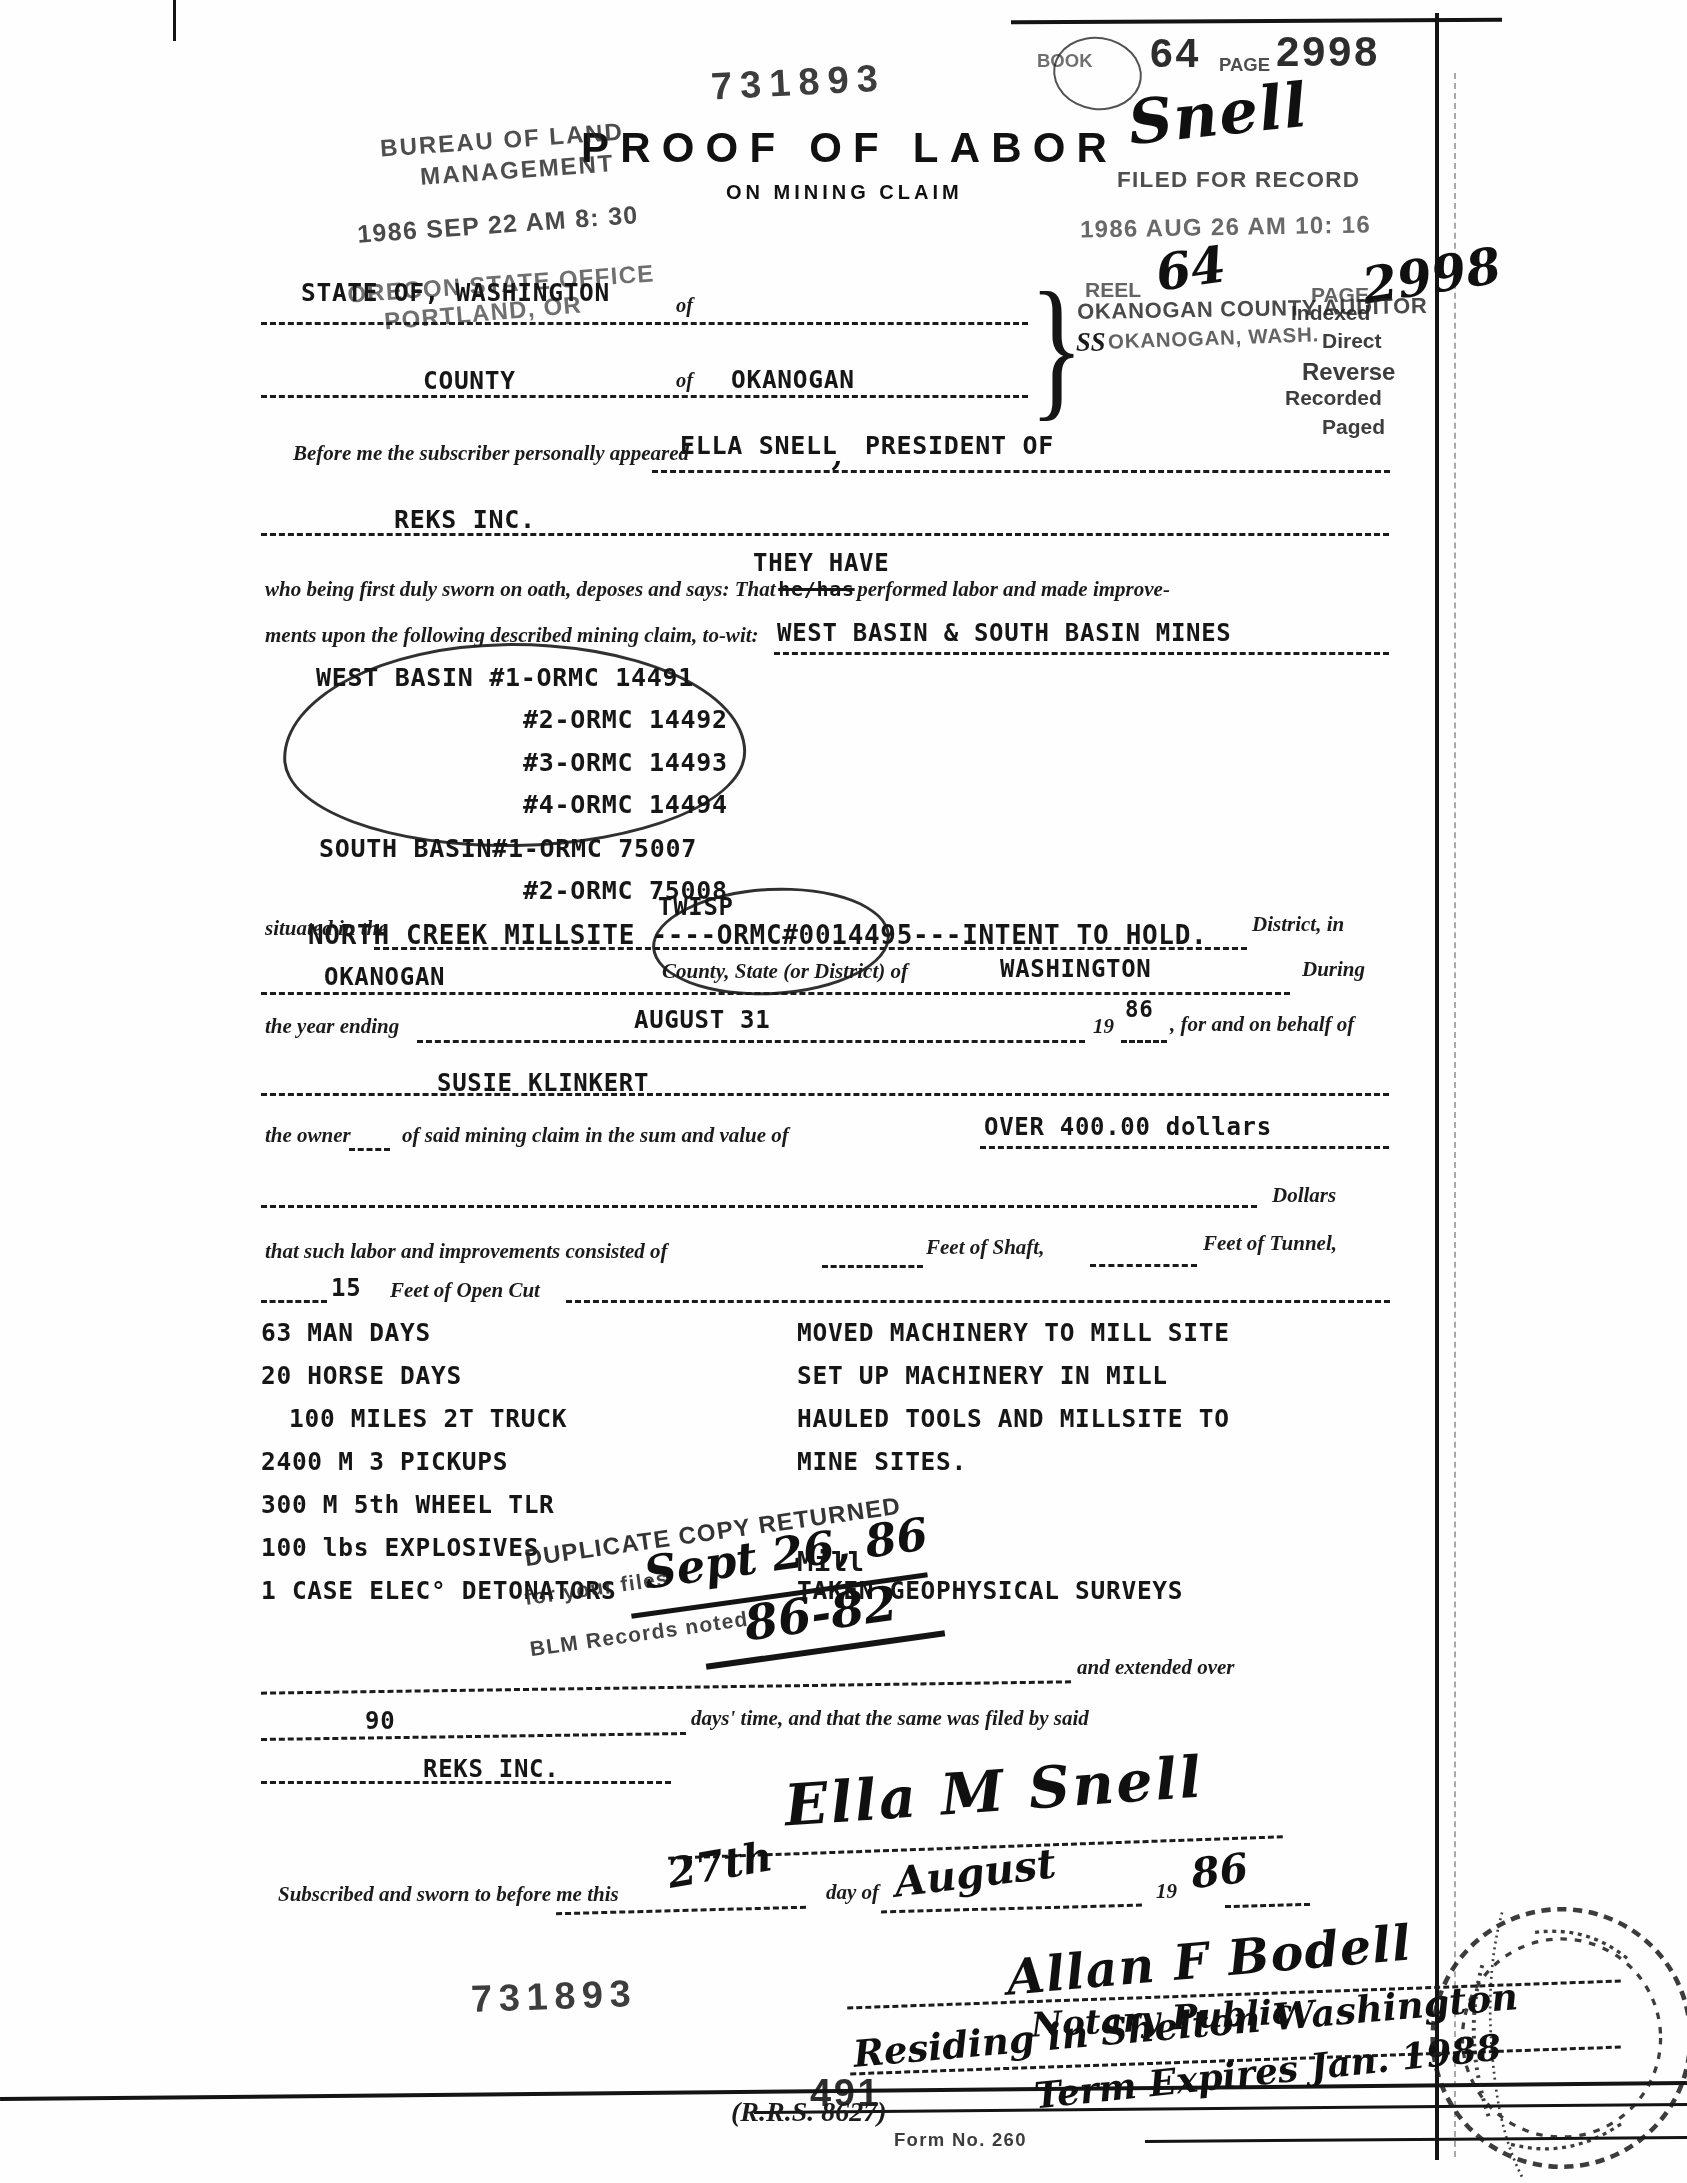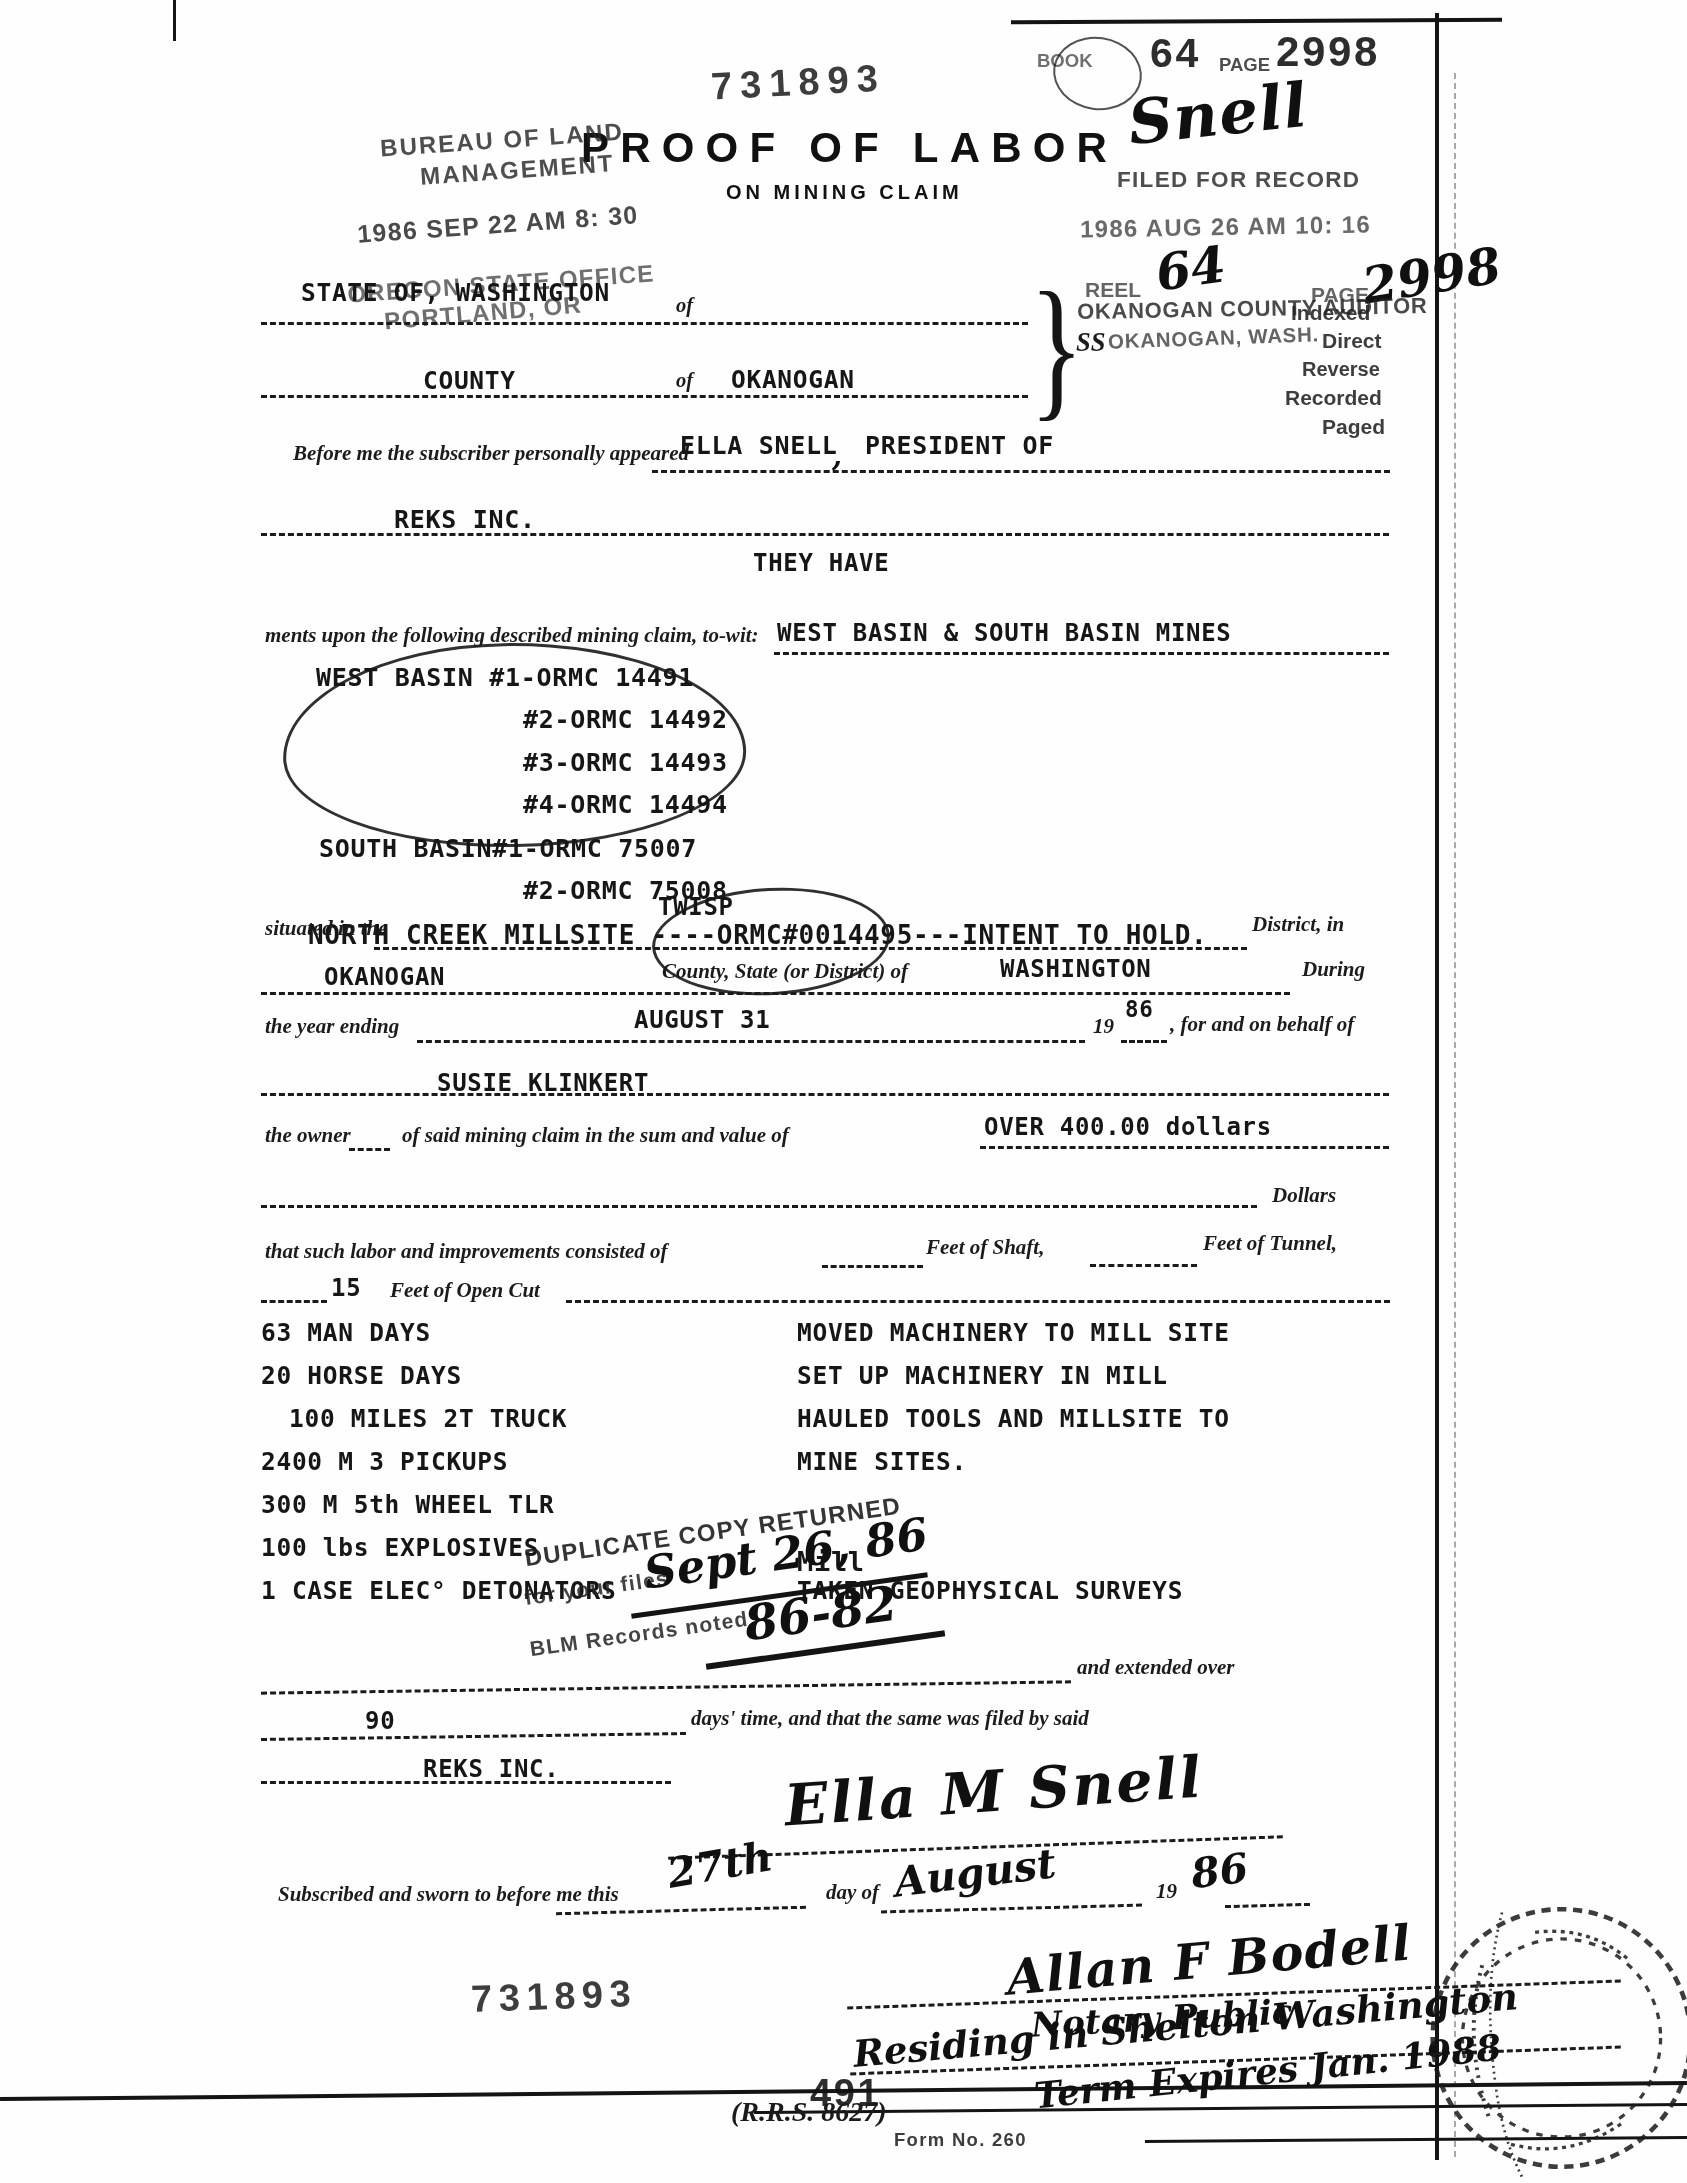--- a/index.html
+++ b/index.html
@@ -48,21 +48,21 @@
   <div class="a stamp" style="left:1117px;top:167px;font-size:22.5px;letter-spacing:1.3px;opacity:.8;">FILED FOR RECORD</div>
   <div class="a stamp" style="left:1080px;top:213px;font-size:24px;letter-spacing:1.3px;transform:rotate(-1deg);opacity:.68;">1986 AUG 26  AM 10: 16</div>
   <div class="a stamp" style="left:1085px;top:278px;font-size:21px;opacity:.7;">REEL</div>
   <div class="a hand" style="left:1156px;top:239px;font-size:50px;transform:rotate(-8deg);">64</div>
   <div class="a stamp" style="left:1311px;top:283px;font-size:21px;opacity:.7;">PAGE</div>
   <div class="a hand" style="left:1362px;top:246px;font-size:50px;transform:rotate(-9deg);">2998</div>
   <div class="a stamp" style="left:1077px;top:296px;font-size:22px;letter-spacing:0.7px;transform:rotate(-1deg);opacity:.82;">OKANOGAN COUNTY AUDITOR</div>
   <div class="a stamp" style="left:1108px;top:326px;font-size:20.5px;letter-spacing:0.7px;transform:rotate(-2deg);opacity:.7;">OKANOGAN, WASH.</div>
   <div class="a stamp" style="left:1291px;top:301px;font-size:21px;">Indexed</div>
   <div class="a stamp" style="left:1322px;top:329px;font-size:21px;">Direct</div>
-  <div class="a stamp" style="left:1302px;top:358px;font-size:20px;">Reverse</div>
+  <div class="a stamp" style="left:1302px;top:358px;font-size:24px;">Reverse</div>
   <div class="a stamp" style="left:1285px;top:386px;font-size:21px;">Recorded</div>
   <div class="a stamp" style="left:1322px;top:415px;font-size:21px;">Paged</div>
 
   <div class="a typed" style="left:301px;top:278px;font-size:24.5px;">STATE OF, WASHINGTON</div>
   <div class="dl" style="left:261px;top:322px;width:767px;"></div>
   <div class="a form" style="left:676px;top:294px;font-size:20.5px;">of</div>
   <div class="a typed" style="left:423px;top:366px;font-size:24.5px;">COUNTY</div>
   <div class="a form" style="left:676px;top:369px;font-size:20.5px;">of</div>
   <div class="a typed" style="left:731px;top:365px;font-size:24.5px;">OKANOGAN</div>
   <div class="dl" style="left:261px;top:395px;width:767px;"></div>
@@ -71,20 +71,25 @@
 
   <div class="a form" style="left:293px;top:441px;font-size:21px;">Before me the subscriber personally appeared</div>
   <div class="a typed" style="left:680px;top:431px;font-size:25px;">ELLA SNELL</div>
   <div class="a hand" style="left:832px;top:439px;font-size:29px;">,</div>
   <div class="a typed" style="left:865px;top:431px;font-size:25px;">PRESIDENT OF</div>
   <div class="dl" style="left:652px;top:470px;width:738px;"></div>
   <div class="a typed" style="left:394px;top:505px;font-size:25px;">REKS INC.</div>
   <div class="dl" style="left:261px;top:533px;width:1128px;"></div>
 
   <div class="a typed" style="left:753px;top:549px;font-size:24px;">THEY HAVE</div>
+  <div class="a" style="left:265px;top:577px;width:1138px;white-space:nowrap;">
+    <span class="form" style="font-size:21px;">who being first duly sworn on oath, deposes and says: That</span>
+    <span class="typed struck" style="font-size:20px;">he/has</span>
+    <span class="form" style="font-size:21px;">performed labor and made improve-</span>
+  </div>
   <div class="a form" style="left:265px;top:623px;font-size:21px;">ments upon the following described mining claim, to-wit:</div>
   <div class="a typed" style="left:777px;top:619px;font-size:24px;">WEST BASIN &amp; SOUTH BASIN MINES</div>
   <div class="dl" style="left:774px;top:652px;width:615px;"></div>
 
   <div class="loop" style="left:283px;top:643px;width:457px;height:198px;border-radius:48% 52% 50% 50% / 55% 55% 45% 45%;transform:rotate(-1deg);"></div>
   <div class="a typed" style="left:316px;top:663px;font-size:25px;">WEST BASIN #1-ORMC  14491</div>
   <div class="a typed" style="left:523px;top:705px;font-size:25px;">#2-ORMC  14492</div>
   <div class="a typed" style="left:523px;top:748px;font-size:25px;">#3-ORMC  14493</div>
   <div class="a typed" style="left:523px;top:790px;font-size:25px;text-align:center;">#4-ORMC  14494</div>
   <div class="a typed" style="left:319px;top:834px;font-size:25px;">SOUTH BASIN#1-ORMC  75007</div>

